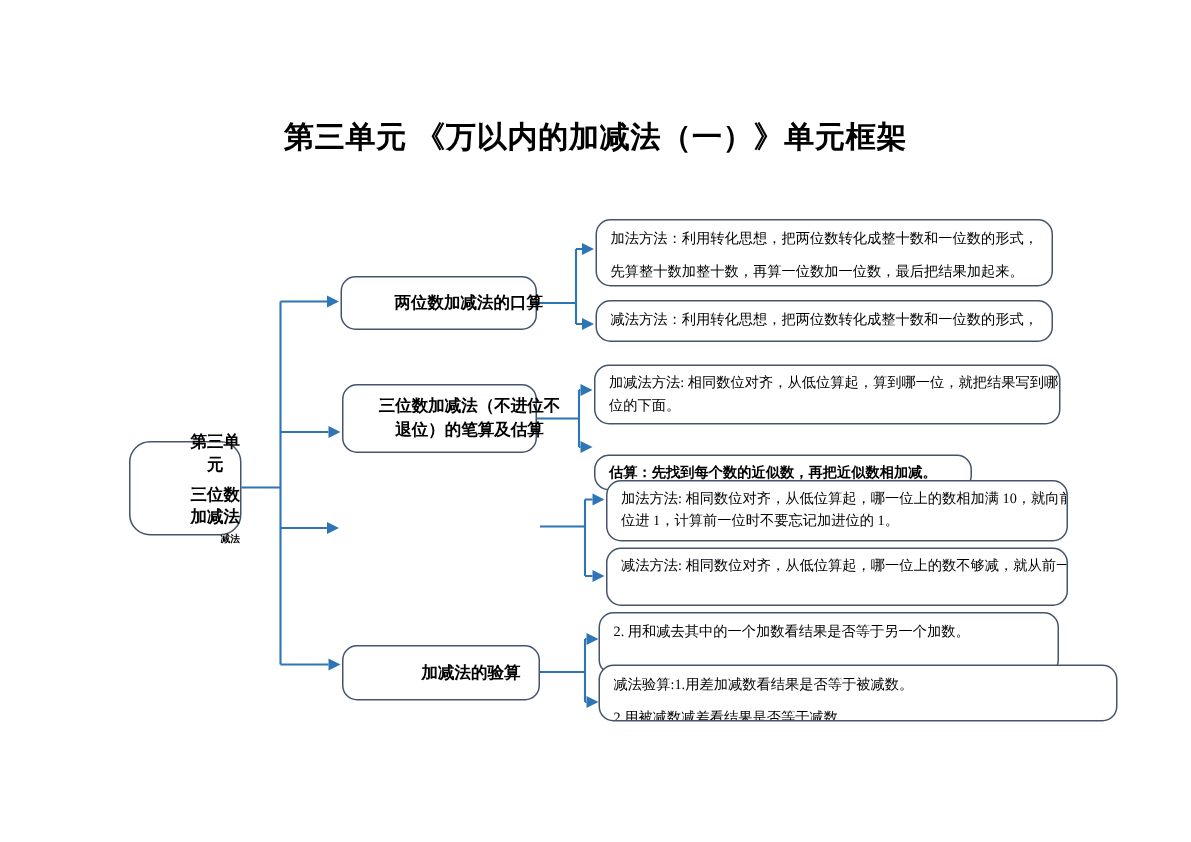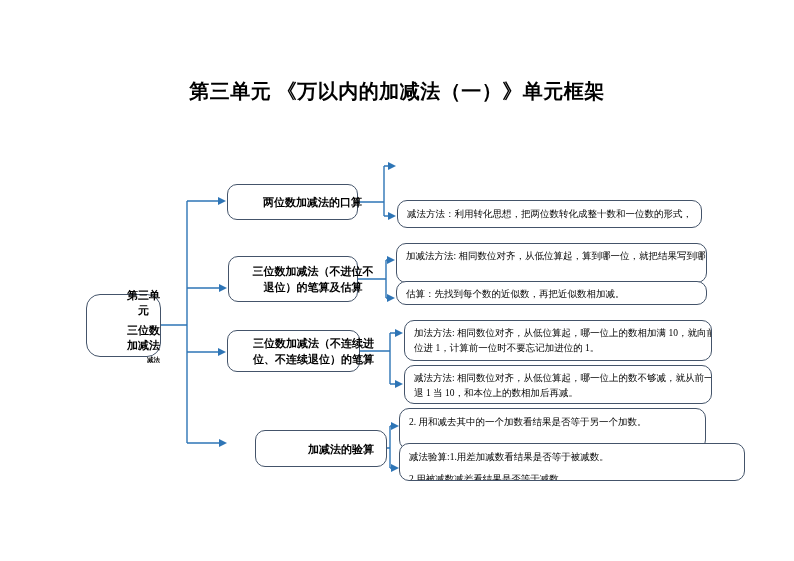--- a/index.html
+++ b/index.html
@@ -115,50 +115,50 @@
 
   <div class="node branch-node" style="left:227px;top:184px;width:131px;height:36px;">
     <div class="bline">两位数加减法的口算</div>
   </div>
 
   <div class="node branch-node" style="left:228px;top:256px;width:130px;height:46px;">
     <div class="bline">三位数加减法（不进位不</div>
     <div class="bline">退位）的笔算及估算</div>
   </div>
 
-  <div class="node branch-node" style="left:227px;top:330px;width:133px;height:42px;">
-    <div class="bline">三位数加减法（不连续进</div>
-    <div class="bline">位、不连续退位）的笔算</div>
-  </div>
 
-  <div class="node branch-node" style="left:228px;top:430px;width:132px;height:37px;margin-left:27px;">
+  <div class="node branch-node" style="left:228px;top:430px;width:132px;height:37px;">
     <div class="bline">加减法的验算</div>
   </div>
 
+  <div class="node leaf-node spread" style="left:397px;top:146px;width:305px;height:45px;">
+    <div class="line">加法方法：利用转化思想，把两位数转化成整十数和一位数的形式，</div>
+    <div class="line">先算整十数加整十数，再算一位数加一位数，最后把结果加起来。</div>
+  </div>
 
   <div class="node leaf-node spread" style="left:397px;top:200px;width:305px;height:28px;">
     <div class="line">减法方法：利用转化思想，把两位数转化成整十数和一位数的形式，</div>
   </div>
 
   <div class="node leaf-node" style="left:396px;top:243px;width:311px;height:40px;">
     <div class="line">加减法方法: 相同数位对齐，从低位算起，算到哪一位，就把结果写到哪一</div>
+    <div class="line">位的下面。</div>
   </div>
 
-  <div class="node leaf-node" style="left:396px;top:281px;width:311px;height:24px;">
+  <div class="node leaf-node" style="left:396px;top:303px;width:252px;height:24px;font-weight:bold;">
     <div class="line">估算：先找到每个数的近似数，再把近似数相加减。</div>
   </div>
 
   <div class="node leaf-node" style="left:404px;top:320px;width:308px;height:41px;">
     <div class="line">加法方法: 相同数位对齐，从低位算起，哪一位上的数相加满 10，就向前一</div>
     <div class="line">位进 1，计算前一位时不要忘记加进位的 1。</div>
   </div>
 
   <div class="node leaf-node" style="left:404px;top:365px;width:308px;height:39px;">
     <div class="line">减法方法: 相同数位对齐，从低位算起，哪一位上的数不够减，就从前一位</div>
-    <div class="line">退 1 当 10，和本位上的数相加后再减。</div>
   </div>
 
   <div class="node leaf-node spread" style="left:399px;top:408px;width:307px;height:42px;">
     <div class="line">2. 用和减去其中的一个加数看结果是否等于另一个加数。</div>
   </div>
 
   <div class="node leaf-node spread" style="left:399px;top:443px;width:346px;height:38px;">
     <div class="line">减法验算:1.用差加减数看结果是否等于被减数。</div>
     <div class="line">2.用被减数减差看结果是否等于减数。</div>
   </div>

